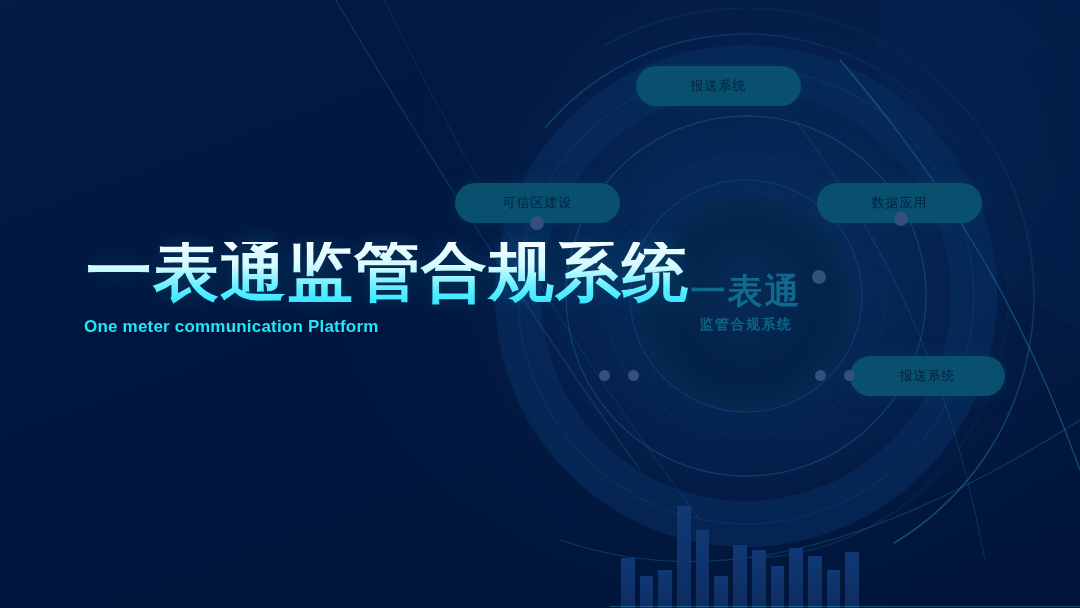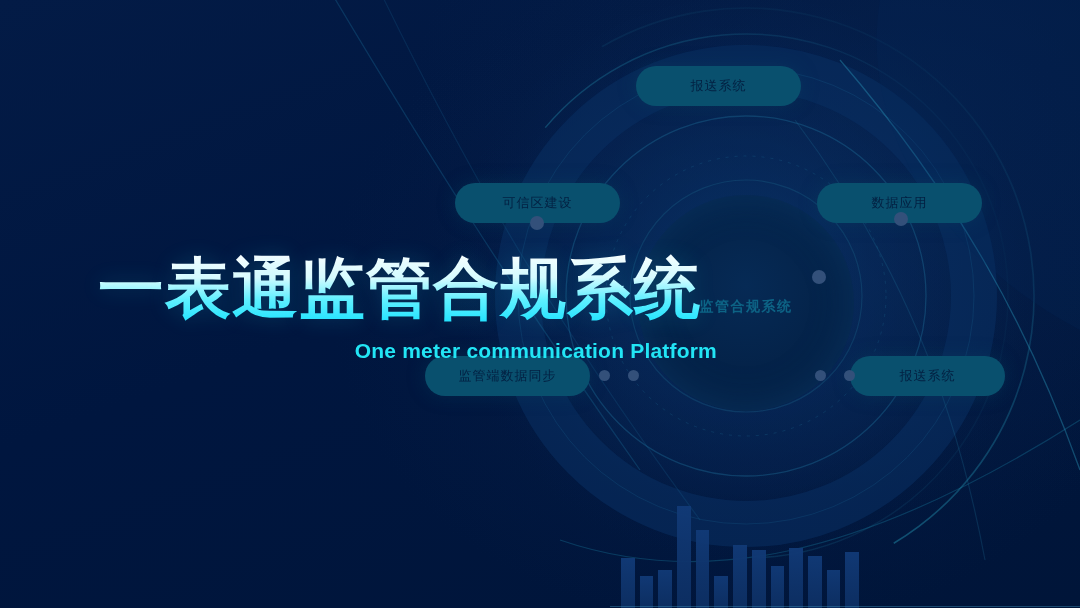--- a/index.html
+++ b/index.html
@@ -33,37 +33,37 @@
     position: absolute;
     left: 82px;
     top: 238px;
     z-index: 12;
   }
   #main-title {
     font-size: 66px;
     font-weight: 700;
     letter-spacing: 1px;
     line-height: 1.05;
-    margin: 16px;
+    margin: 4px;
     background: linear-gradient(180deg, #ffffff 0%, #e8feff 34%, #66f2ff 66%, #20e3ff 100%);
     -webkit-background-clip: text;
     background-clip: text;
     color: transparent;
     -webkit-text-fill-color: transparent;
     text-shadow: 0 0 22px rgba(40,220,255,0.18);
     white-space: nowrap;
+    font-family: Liberation Mono, monospace;
   }
   #sub-title {
     margin: 6px 0 0 2px;
-    font-size: 21px;
+    font-size: 17px;
     font-weight: 700;
     letter-spacing: 0.2px;
     color: #22e5f5;
     white-space: nowrap;
-    text-align: right;
   }
 
   
   #hub {
     position: absolute;
     left: 638px;
     top: 195px;
     width: 216px;
     height: 216px;
     border-radius: 50%;
@@ -207,27 +207,27 @@
 
     <path d="M 1080 0 L 1080 330 C 930 250 860 120 880 0 Z" fill="#062a5c" fill-opacity="0.22"></path>
   </svg>
 
   <div id="title-block">
     <h1 id="main-title">一表通监管合规系统</h1>
     <div id="sub-title">One meter communication Platform</div>
   </div>
 
   <div id="hub">
+    <div id="hub-title">一表通</div>
     <div id="hub-subtitle">监管合规系统</div>
   </div>
 
   <div class="pill" id="pill-0">报送系统</div>
   <div class="pill" id="pill-1">可信区建设</div>
   <div class="pill" id="pill-2">数据应用</div>
-  <div class="pill" id="pill-3">监管端数据同步</div>
   <div class="pill" id="pill-4">报送系统</div>
 
   <div class="dot md" id="dot-top-right"></div>
   <div class="dot md" id="dot-pill1"></div>
   <div class="dot md" id="dot-pill2"></div>
   <div class="dot sm" id="dot-left-a"></div>
   <div class="dot sm" id="dot-left-b"></div>
   <div class="dot sm" id="dot-right-a"></div>
   <div class="dot sm" id="dot-right-b"></div>
 

